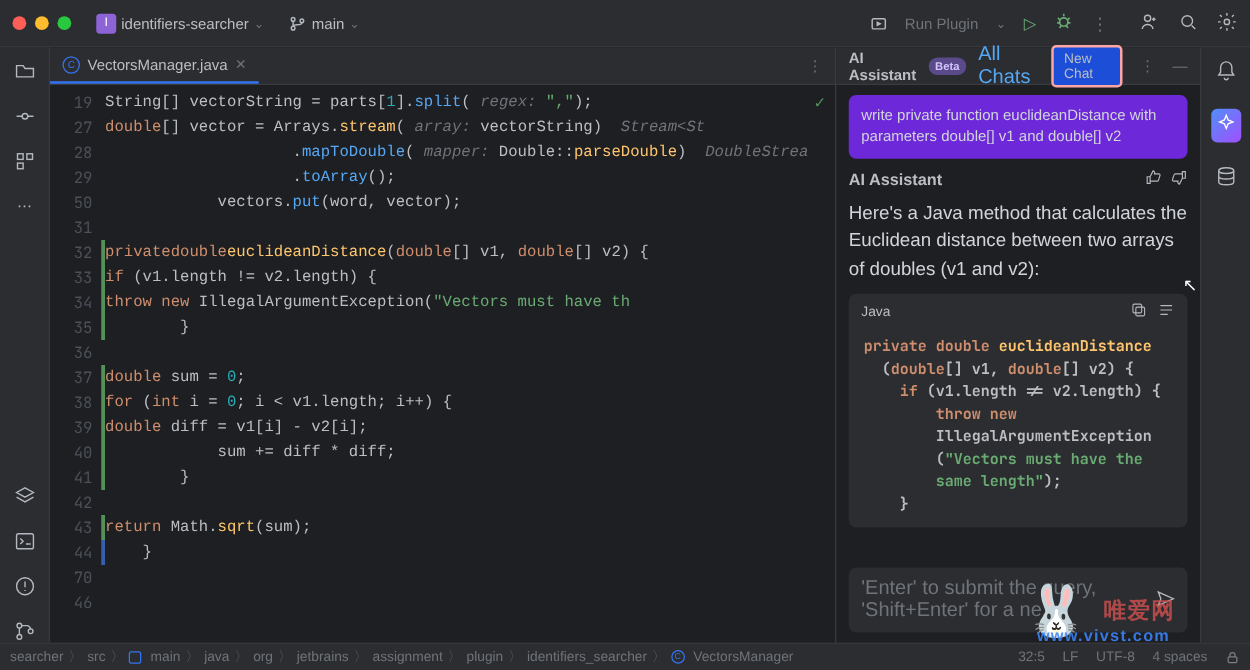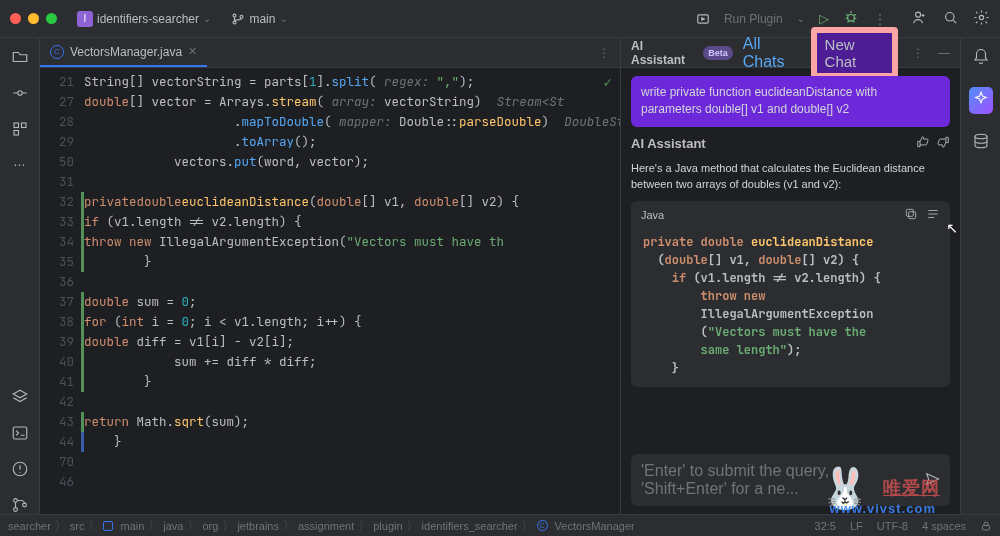--- a/index.html
+++ b/index.html
@@ -48,70 +48,70 @@
   .editor-area { flex:1; display:flex; flex-direction:column; background:#1e1f22; min-width:0; }
   .tabs { height:30px; display:flex; align-items:center; border-bottom:1px solid var(--border); background:var(--bg-dark); }
   .tab { display:flex; align-items:center; gap:6px; padding:0 10px; height:100%; font-size:12px; border-bottom:2px solid #3574f0; color:var(--text);}
   .tab .close { color:var(--text-dim); font-size:11px; }
   .tab-icon { width:14px; height:14px; border-radius:50%; border:1.5px solid #3574f0; display:inline-flex; align-items:center; justify-content:center; font-size:8px; color:#3574f0;}
   .tabs .dots { margin-left:auto; margin-right:10px; color:var(--text-dim); }
   
   .code-scroll { flex:1; position:relative; overflow:hidden; font-family: "JetBrains Mono", Menlo, Consolas, monospace; font-size:12.5px; line-height:20px; }
   .gutter { position:absolute; left:0; top:0; bottom:0; width:44px; padding-top:4px; }
   .code { position:absolute; left:44px; right:0; top:0; bottom:0; padding-top:4px; white-space:pre; }
-  .ln { height:20px; display:flex; }
+  .ln { height:20px; display:flex;font-family:Liberation Mono, monospace; }
   .ln-num { width:44px; text-align:right; padding-right:10px; color:#4b5059; position:relative;}
   .ln-num .bar { position:absolute; right:0; top:0; width:3px; height:20px; }
   .bar.g { background:#549159; }
   .bar.b { background:#375fad; }
   .checkmark { position:absolute; top:4px; right:8px; color:#549159; font-size:14px; }
   
   .kw{color:#cf8e6d;} .str{color:#6aab73;} .num{color:#2aacb8;} .fn{color:#ffc66d;} .id{color:#bcbec4;} .mth{color:#56a8f5;} .hint{color:#6f737a; font-style:italic;}
   
   .right-rail { width:40px; background:var(--bg-dark); border-left:1px solid var(--border); display:flex; flex-direction:column; align-items:center; padding-top:10px; gap:18px; }
   .right-rail .ritem svg { width:18px; height:18px; stroke:#b4b8bf; fill:none; stroke-width:1.5; }
   .ai-active { background:linear-gradient(135deg,#4f8ff7,#a24fff); border-radius:5px; padding:3px; }
   .ai-active svg { stroke:#fff !important; }
   
-  .assistant { width:340px; background:#1e1f22; border-left:1px solid var(--border); display:flex; flex-direction:column; }
+  .assistant { width:292px; background:#1e1f22; border-left:1px solid var(--border); display:flex; flex-direction:column; }
   .as-head { height:30px; display:flex; align-items:center; padding:0 10px; gap:10px; border-bottom:1px solid var(--border); background:var(--bg-dark);}
   .as-title { font-weight:600; }
   .badge { background:#5a4a8a; color:#d4c5ff; font-size:9px; padding:2px 5px; border-radius:8px; font-weight:600;}
   .as-head .link { color:var(--link); font-size:16px; }
-  .btn { background:#4c1d95; border:6px solid #fca5a5; border-radius:4px; padding:3px 8px; font-size:15px; color:var(--text); }
+  .btn { background:#1d4ed8; border:2px solid #fca5a5; border-radius:4px; padding:3px 8px; font-size:11px; color:var(--text); }
   .as-head .vdots2 { color:var(--text-dim); margin-left:4px;}
   .as-head .min { margin-left:4px; color:var(--text-dim);}
   
   .as-body { flex:1; overflow:hidden; padding:8px 10px; display:flex; flex-direction:column; gap:8px; }
   .user-bubble { background:#6d28d9; border-radius:6px; padding:8px 10px; font-size:12px; line-height:1.45; color:#d1d5db;}
   .resp-head { display:flex; align-items:center; gap:8px; }
   .resp-title { font-weight:700; font-size:13px;}
   .thumbs { margin-left:auto; display:flex; gap:6px; color:var(--text-dim);}
   .thumbs svg { width:14px; height:14px; stroke:#b4b8bf; fill:none; stroke-width:1.6;}
-  .resp-text { font-size:11px; line-height:1.5; color:#d1d5db;}
+  .resp-text { font-size:15px; line-height:1.5; color:#d1d5db;}
   
   .codeblk { background:#2b2d30; border-radius:6px; overflow:hidden; }
   .codeblk-head { display:flex; align-items:center; padding:6px 10px; font-size:11px; color:var(--text-dim);}
   .codeblk-head .lang { color:var(--text);}
   .codeblk-head .cbtns { margin-left:auto; display:flex; gap:8px; }
   .codeblk-head .cbtns svg { width:14px; height:14px; stroke:#b4b8bf; fill:none; stroke-width:1.5;}
   .codeblk pre { margin:0; padding:4px 12px 10px; font-family:"JetBrains Mono",Menlo,Consolas,monospace; font-size:12px; line-height:1.5; white-space:pre-wrap; color:#bcbec4;font-weight:bold;}
   
   .feedback { text-align:right; font-size:11px; color:var(--text-dim); padding-right:2px;}
   .feedback::after { content:" ↗"; }
   
   .prompt { margin-top:auto; background:#2b2d30; border-radius:6px; padding:8px 10px; display:flex; align-items:center; gap:8px;}
   .prompt .ph { color:var(--text-dim); font-size:16px; flex:1;}
   .prompt .send svg { width:16px; height:16px; stroke:#b4b8bf; fill:none; stroke-width:1.6;}
   
   .statusbar { height:22px; background:#2b2d30; border-top:1px solid var(--border); display:flex; align-items:center; font-size:11px; color:var(--text-dim); padding:0 8px; gap:6px; }
   .crumb { display:flex; align-items:center; gap:4px;}
   .crumb .sep { color:#5a5d63; }
   .statusbar .right { margin-left:auto; display:flex; gap:14px;}
-  .wm { position:absolute; right:60px; bottom:36px; font-size:18px; color:#c94f4f; font-weight:700; opacity:.85; letter-spacing:1px; pointer-events:none;text-decoration:underline;}
+  .wm { position:absolute; right:60px; bottom:36px; font-size:18px; color:#c94f4f; font-weight:700; opacity:.85; letter-spacing:1px; pointer-events:none;}
   .wm2 { position:absolute; right:64px; bottom:20px; font-size:13px; color:#3b82f6; opacity:.9; letter-spacing:1px; pointer-events:none;font-weight:bold;}
   .bunny { position:absolute; right:130px; bottom:24px; font-size:40px; pointer-events:none; filter:brightness(1.1);}
   .cursor { position:absolute; right:42px; top:220px; font-size:14px; color:#fff; pointer-events:none;}
 </style>
 </head>
 <body>
 
 <div class="titlebar">
   <div class="traffic">
     <div class="dot r"></div>
@@ -228,21 +228,21 @@
       <div class="tab">
         <span class="tab-icon">C</span>
         <span>VectorsManager.java</span>
         <span class="close">✕</span>
       </div>
       <span class="dots">⋮</span>
     </div>
     <div class="code-scroll">
       <span class="checkmark">✓</span>
       <div class="gutter" id="gutter">
-          <div class="ln-num">21</div>
+          <div class="ln-num">19</div>
           <div class="ln-num">27</div>
           <div class="ln-num">28</div>
           <div class="ln-num">29</div>
           <div class="ln-num">50</div>
           <div class="ln-num">31</div>
           <div class="ln-num">32<span class="bar g"></span></div>
           <div class="ln-num">33<span class="bar g"></span></div>
           <div class="ln-num">34<span class="bar g"></span></div>
           <div class="ln-num">35<span class="bar g"></span></div>
           <div class="ln-num">36</div>

